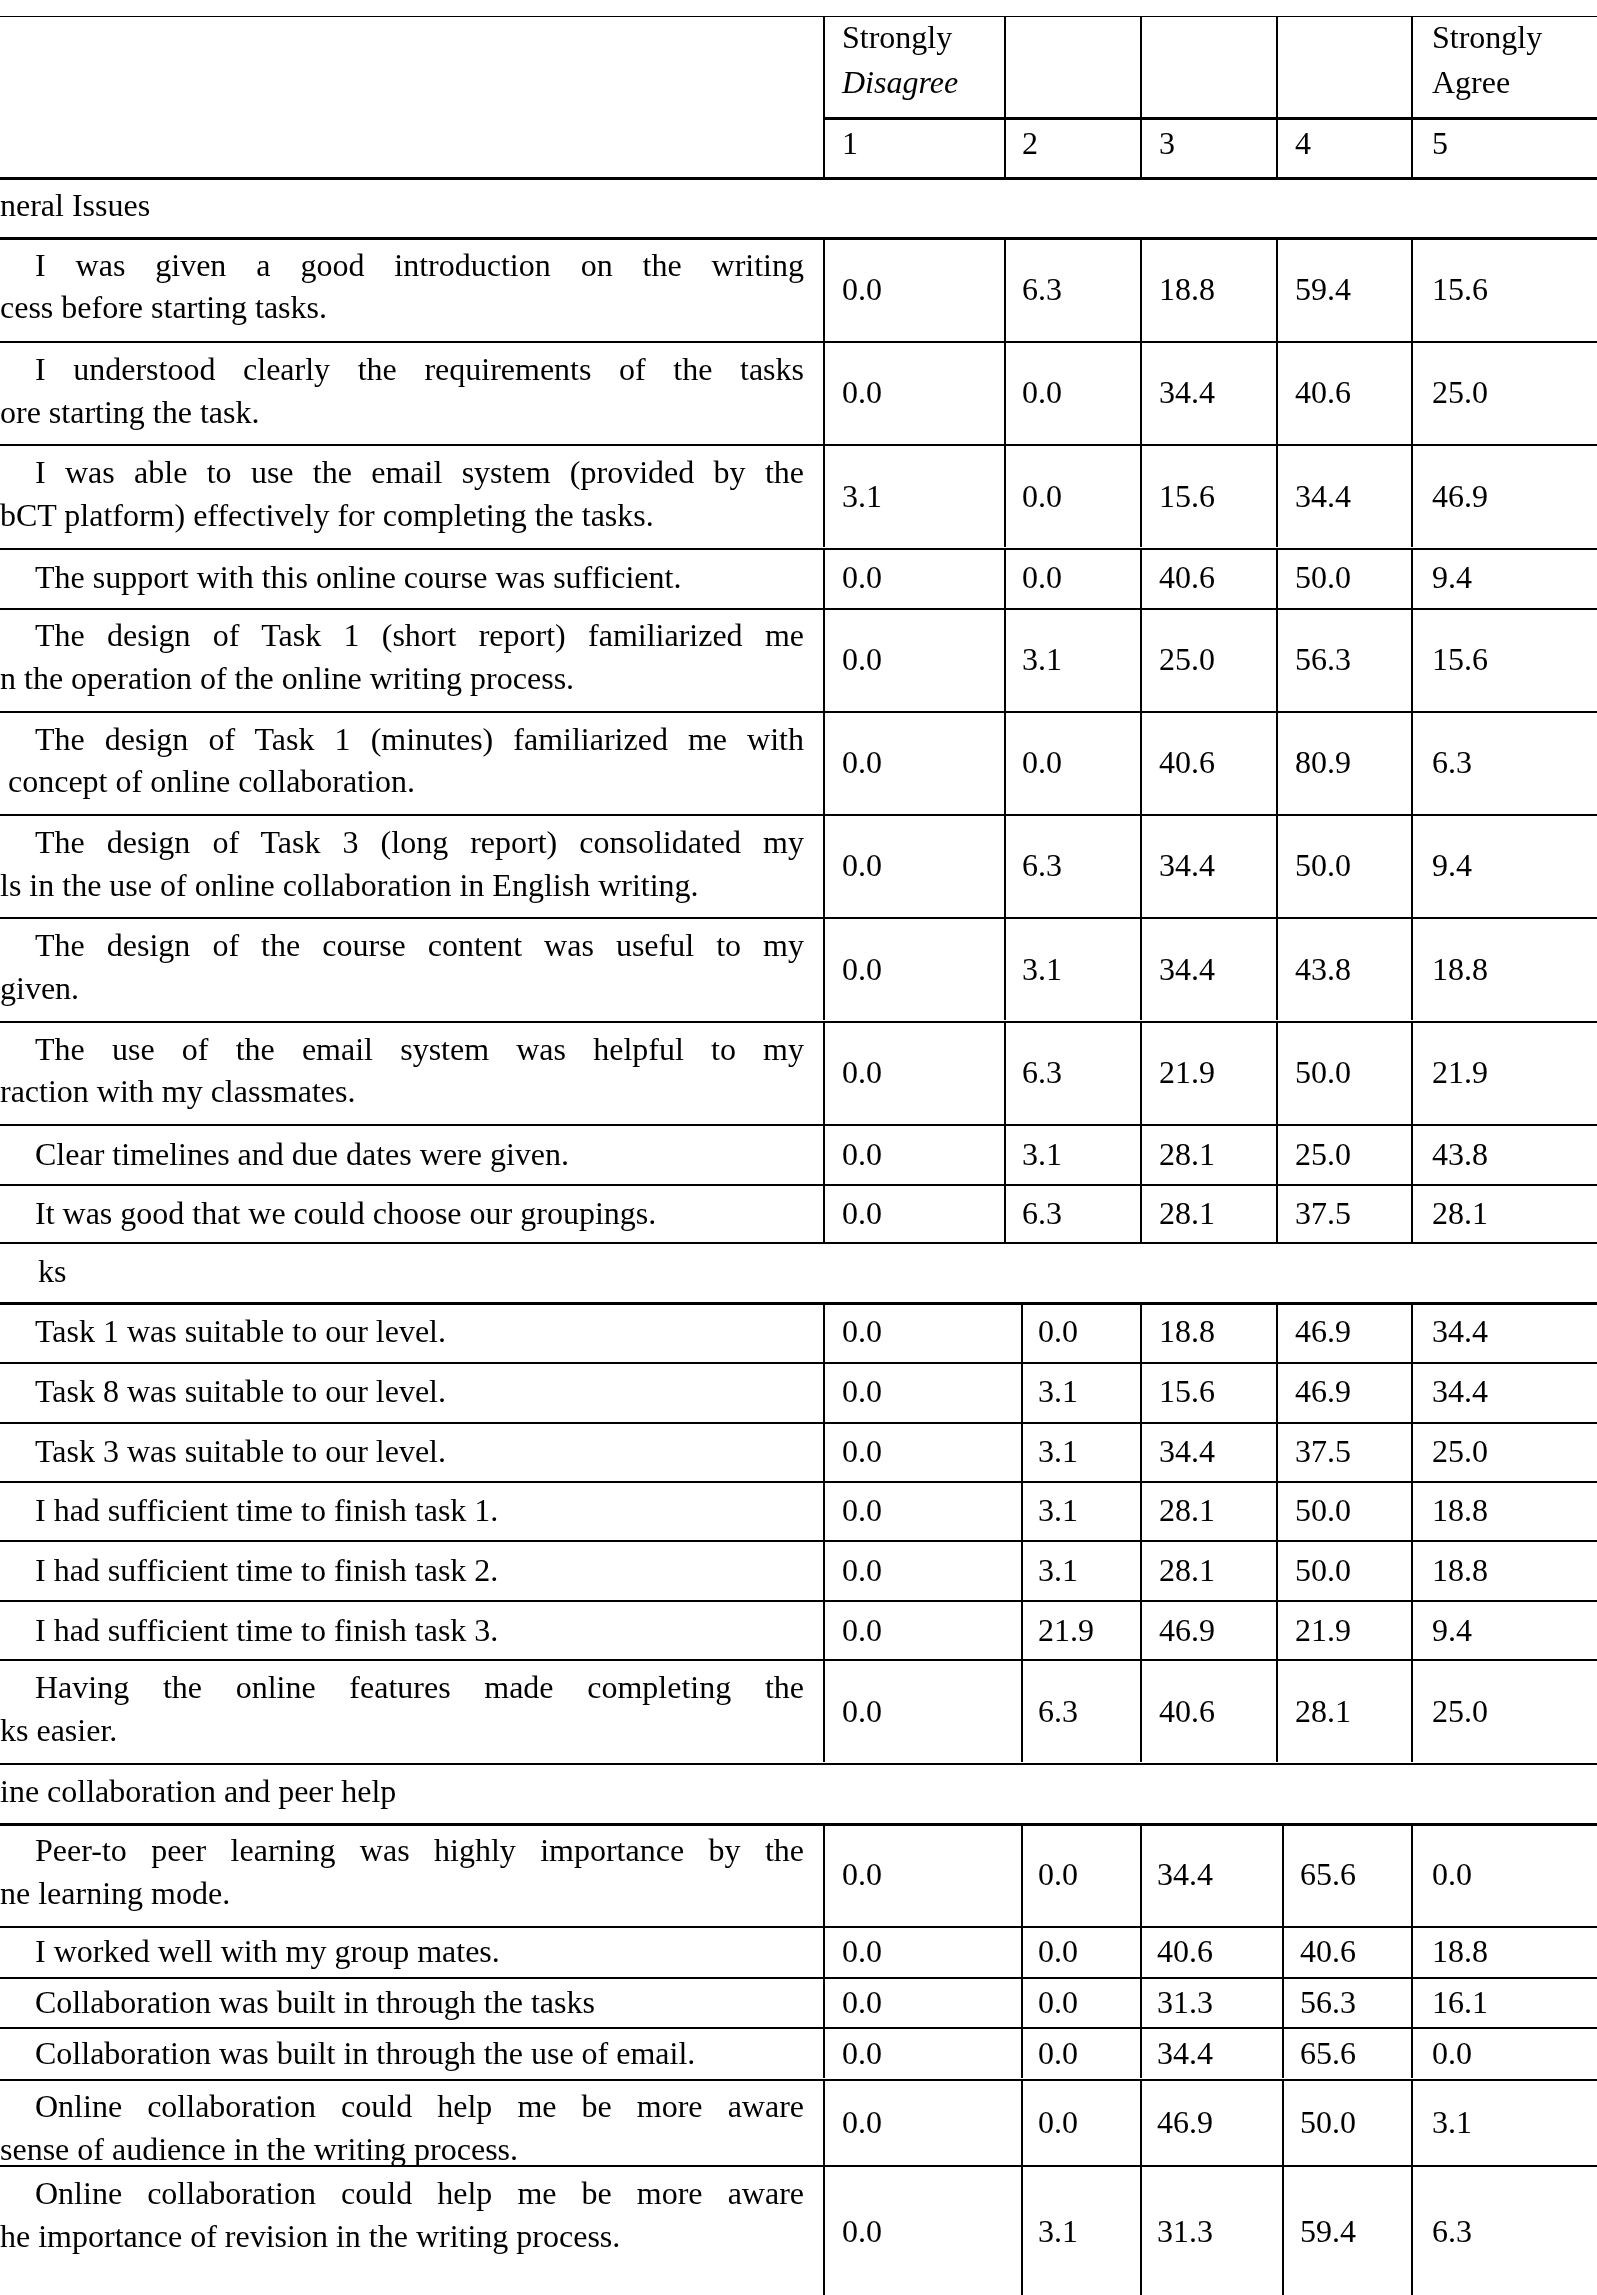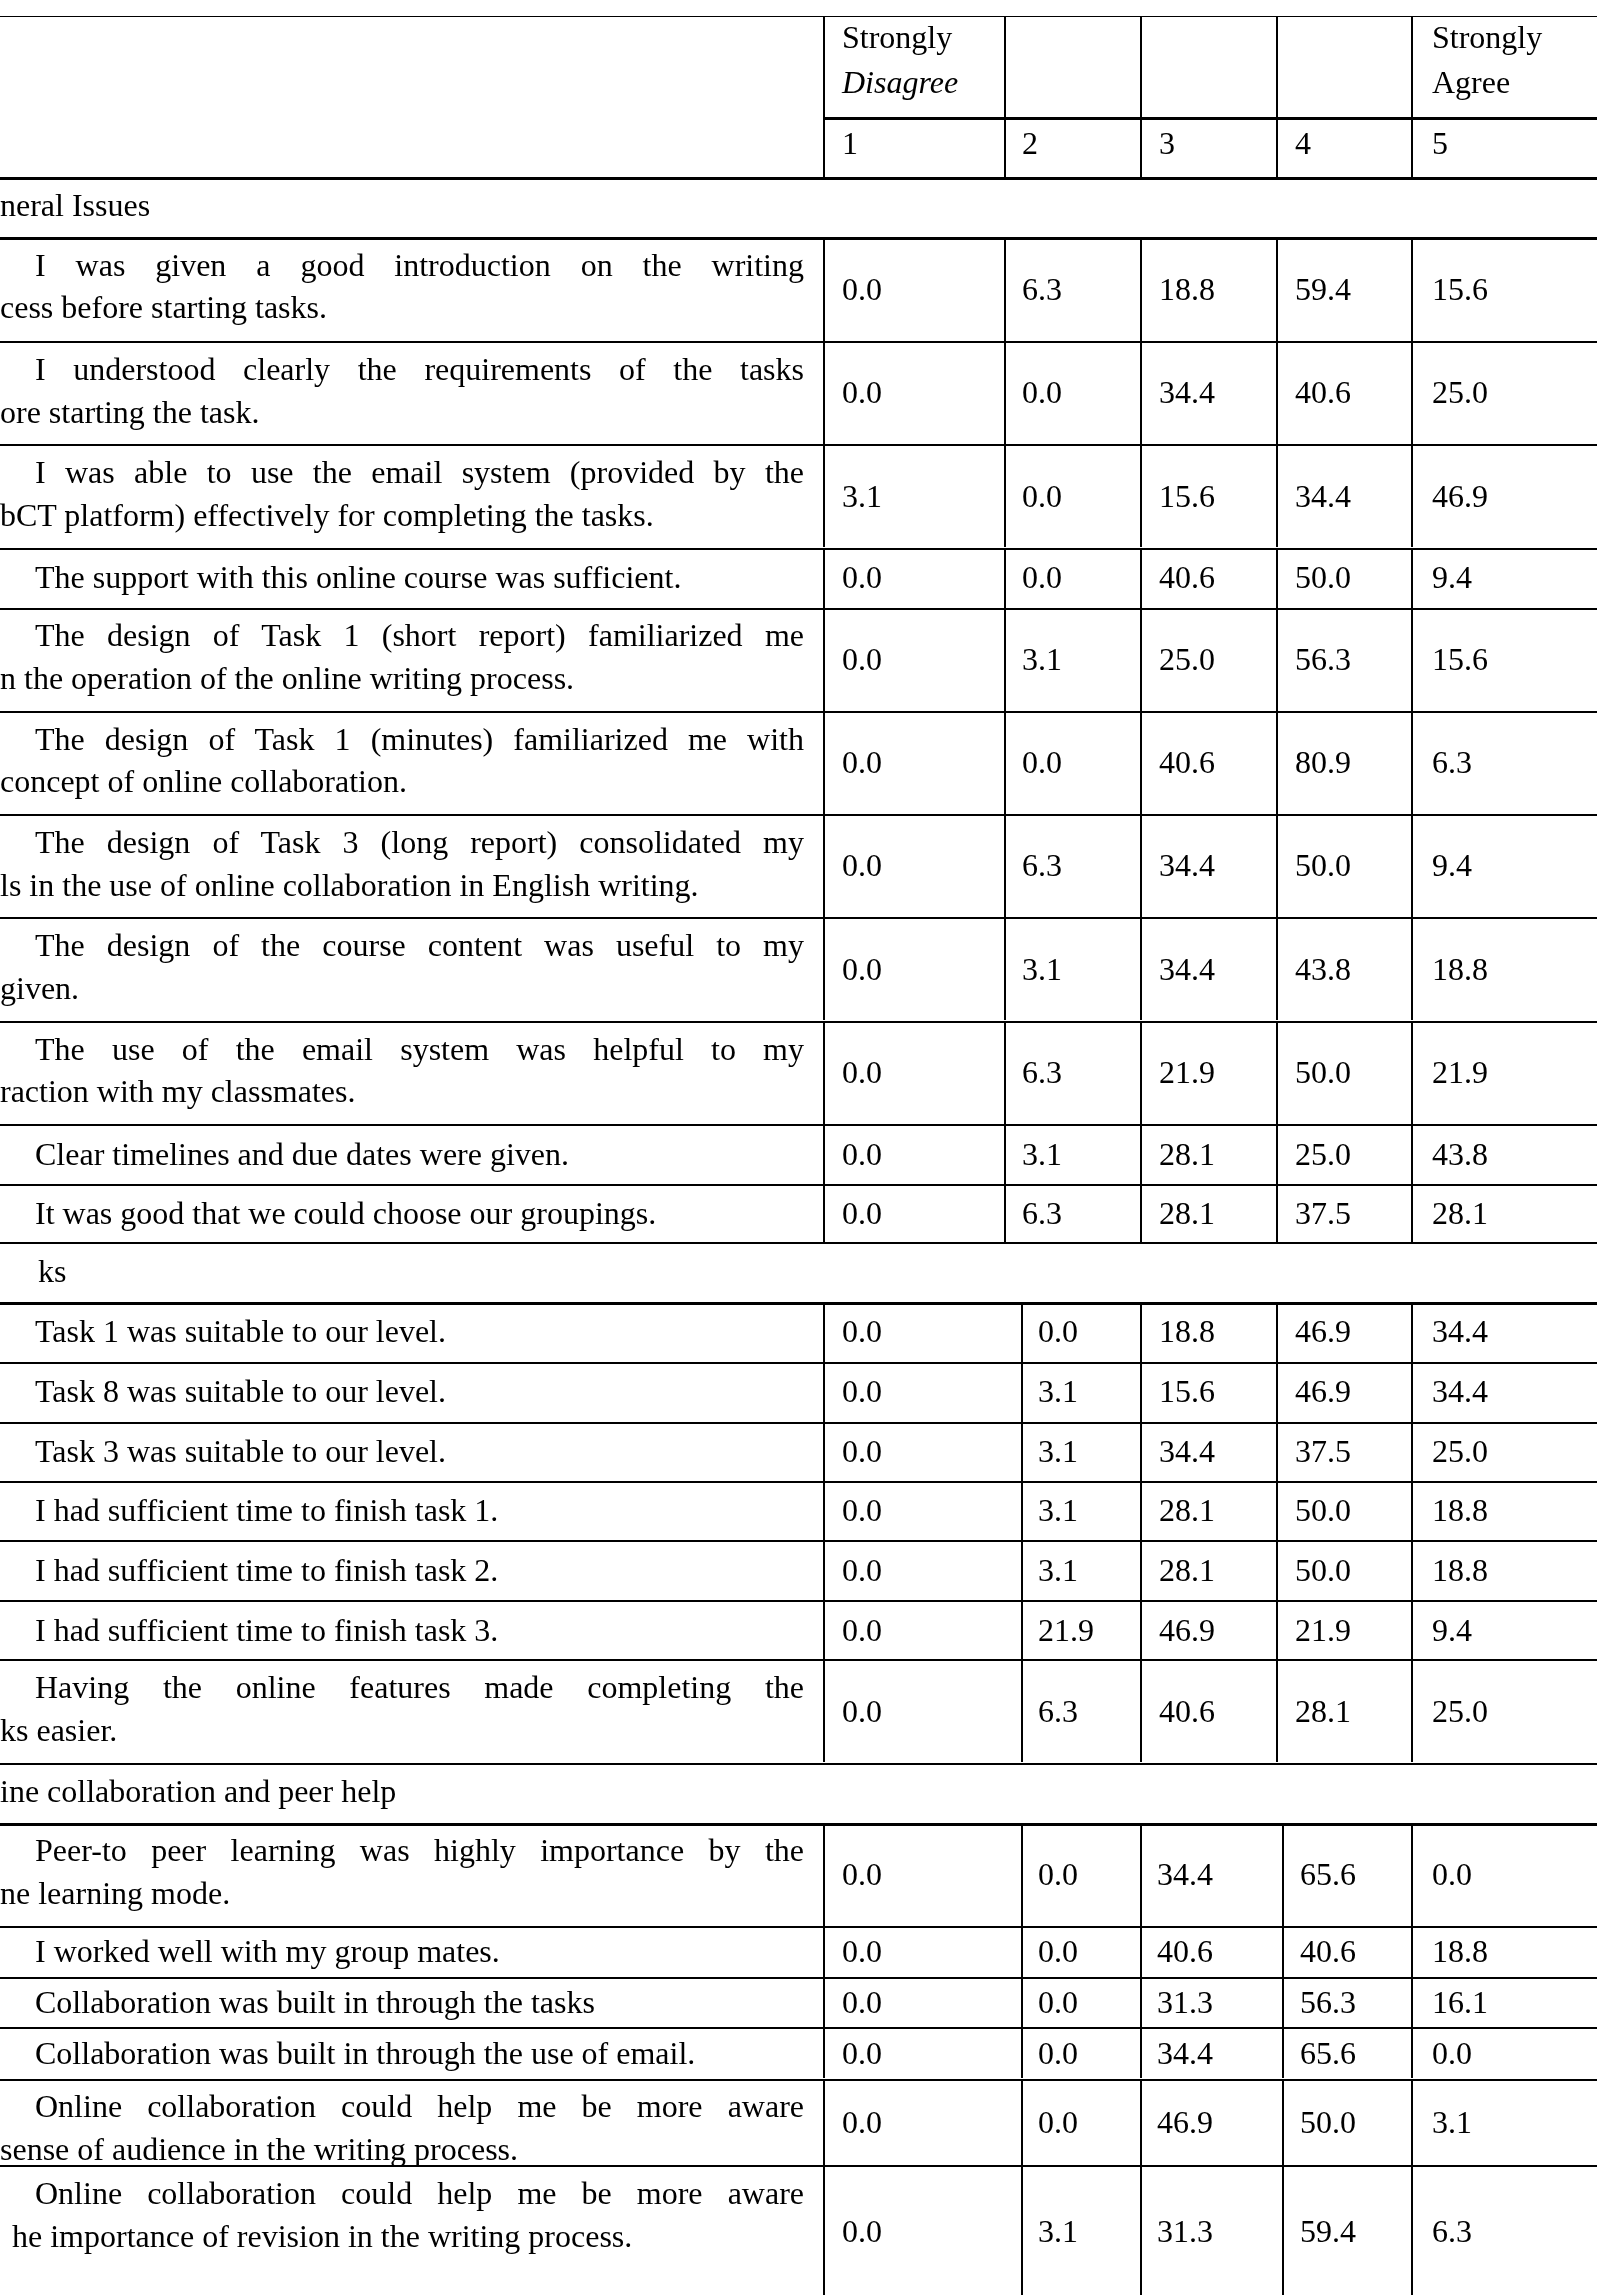--- a/index.html
+++ b/index.html
@@ -93,21 +93,21 @@
     <div class="cell" style="left: 1159px; top: 638px;">25.0</div>
     <div class="cell" style="left: 1295px; top: 638px;">56.3</div>
     <div class="cell" style="left: 1432px; top: 638px;">15.6</div>
     <div class="vline" style="left: 823px; top: 608px; height: 103px;"></div>
     <div class="vline" style="left: 1004px; top: 608px; height: 103px;"></div>
     <div class="vline" style="left: 1140px; top: 608px; height: 103px;"></div>
     <div class="vline" style="left: 1276px; top: 608px; height: 103px;"></div>
     <div class="vline" style="left: 1411px; top: 608px; height: 103px;"></div>
     <div class="hline" style="top: 711px; height: 1.7px; left: 0px; width: 1598px;"></div>
     <div class="stmt" style="left: 35px; width: 769px; top: 718px; text-align: justify; text-align-last: justify; white-space: normal;">The design of Task 1 (minutes) familiarized me with</div>
-    <div class="txt" style="left: 0px; top: 760px;">concept of online collaboration.</div>
+    <div class="txt" style="left: 0px; top: 760px; padding-left: 8px;">concept of online collaboration.</div>
     <div class="cell" style="left: 842px; top: 741px;">0.0</div>
     <div class="cell" style="left: 1022px; top: 741px;">0.0</div>
     <div class="cell" style="left: 1159px; top: 741px;">40.6</div>
     <div class="cell" style="left: 1295px; top: 741px;">80.9</div>
     <div class="cell" style="left: 1432px; top: 741px;">6.3</div>
     <div class="vline" style="left: 823px; top: 711px; height: 103px;"></div>
     <div class="vline" style="left: 1004px; top: 711px; height: 103px;"></div>
     <div class="vline" style="left: 1140px; top: 711px; height: 103px;"></div>
     <div class="vline" style="left: 1276px; top: 711px; height: 103px;"></div>
     <div class="vline" style="left: 1411px; top: 711px; height: 103px;"></div>
@@ -320,21 +320,21 @@
     <div class="cell" style="left: 1157px; top: 2101px;">46.9</div>
     <div class="cell" style="left: 1300px; top: 2101px;">50.0</div>
     <div class="cell" style="left: 1432px; top: 2101px;">3.1</div>
     <div class="vline" style="left: 823px; top: 2079px; height: 87px;"></div>
     <div class="vline" style="left: 1021px; top: 2079px; height: 87px;"></div>
     <div class="vline" style="left: 1140px; top: 2079px; height: 87px;"></div>
     <div class="vline" style="left: 1282px; top: 2079px; height: 87px;"></div>
     <div class="vline" style="left: 1411px; top: 2079px; height: 87px;"></div>
     <div class="hline" style="top: 2165px; height: 1.7px; left: 0px; width: 1598px;"></div>
     <div class="stmt" style="left: 35px; width: 769px; top: 2172px; text-align: justify; text-align-last: justify; white-space: normal;">Online collaboration could help me be more aware</div>
-    <div class="txt" style="left: 12px; top: 2215px;">he importance of revision in the writing process.</div>
+    <div class="txt" style="left: 0px; top: 2215px;">he importance of revision in the writing process.</div>
     <div class="cell" style="left: 842px; top: 2210px;">0.0</div>
     <div class="cell" style="left: 1038px; top: 2210px;">3.1</div>
     <div class="cell" style="left: 1157px; top: 2210px;">31.3</div>
     <div class="cell" style="left: 1300px; top: 2210px;">59.4</div>
     <div class="cell" style="left: 1432px; top: 2210px;">6.3</div>
     <div class="vline" style="left: 823px; top: 2165px; height: 130px;"></div>
     <div class="vline" style="left: 1021px; top: 2165px; height: 130px;"></div>
     <div class="vline" style="left: 1140px; top: 2165px; height: 130px;"></div>
     <div class="vline" style="left: 1282px; top: 2165px; height: 130px;"></div>
     <div class="vline" style="left: 1411px; top: 2165px; height: 130px;"></div>

